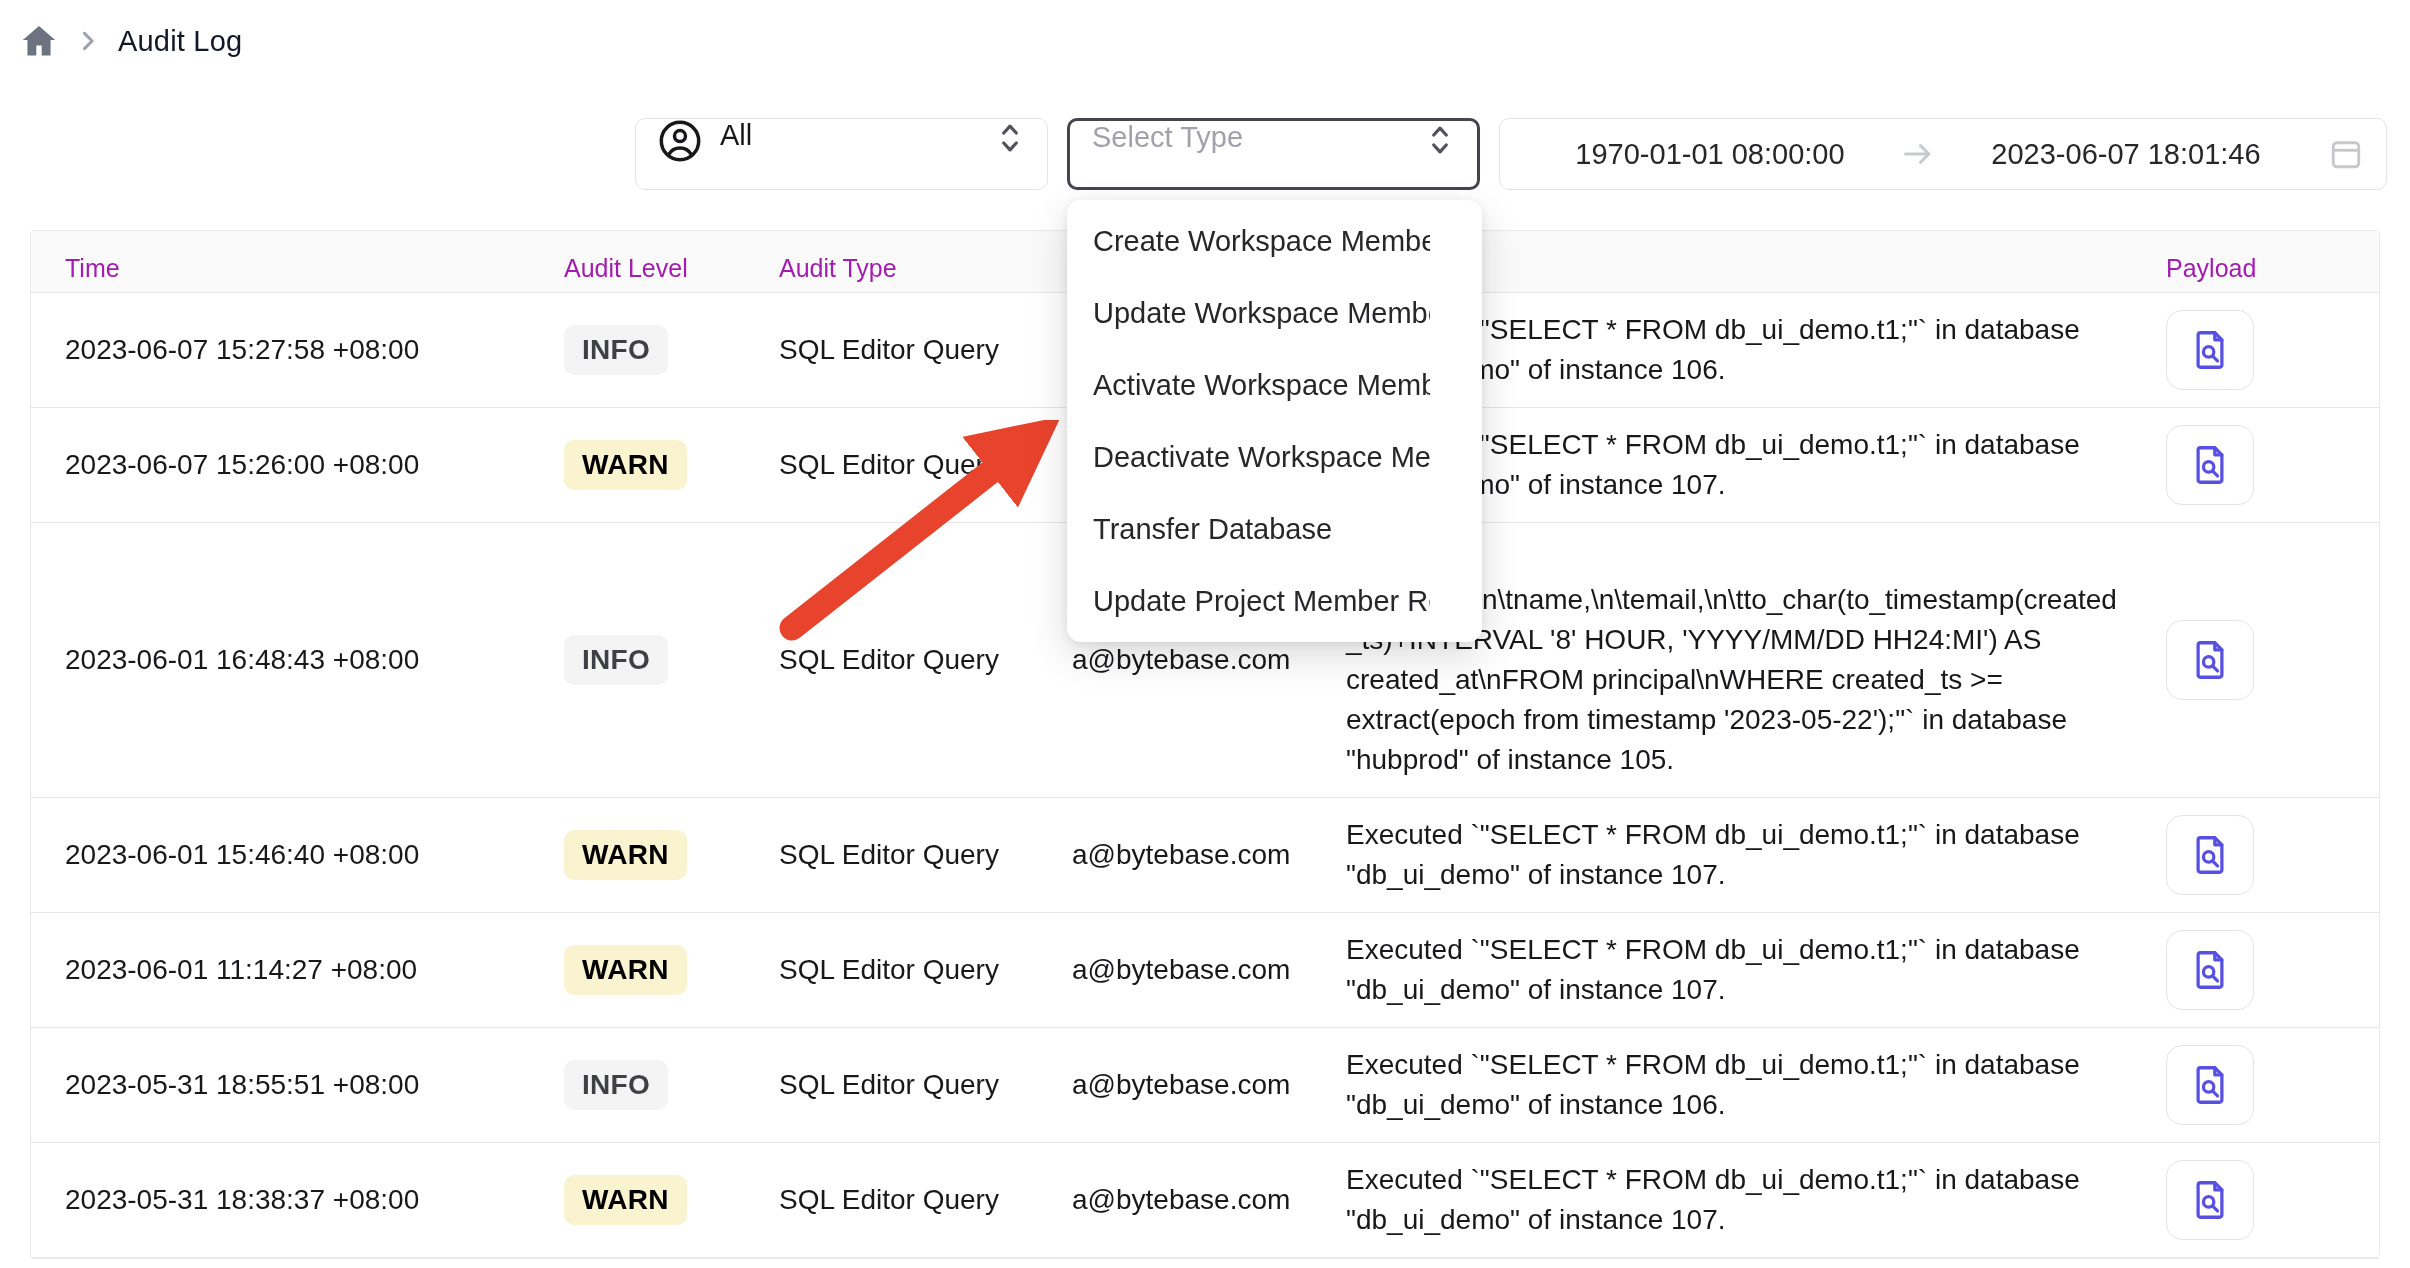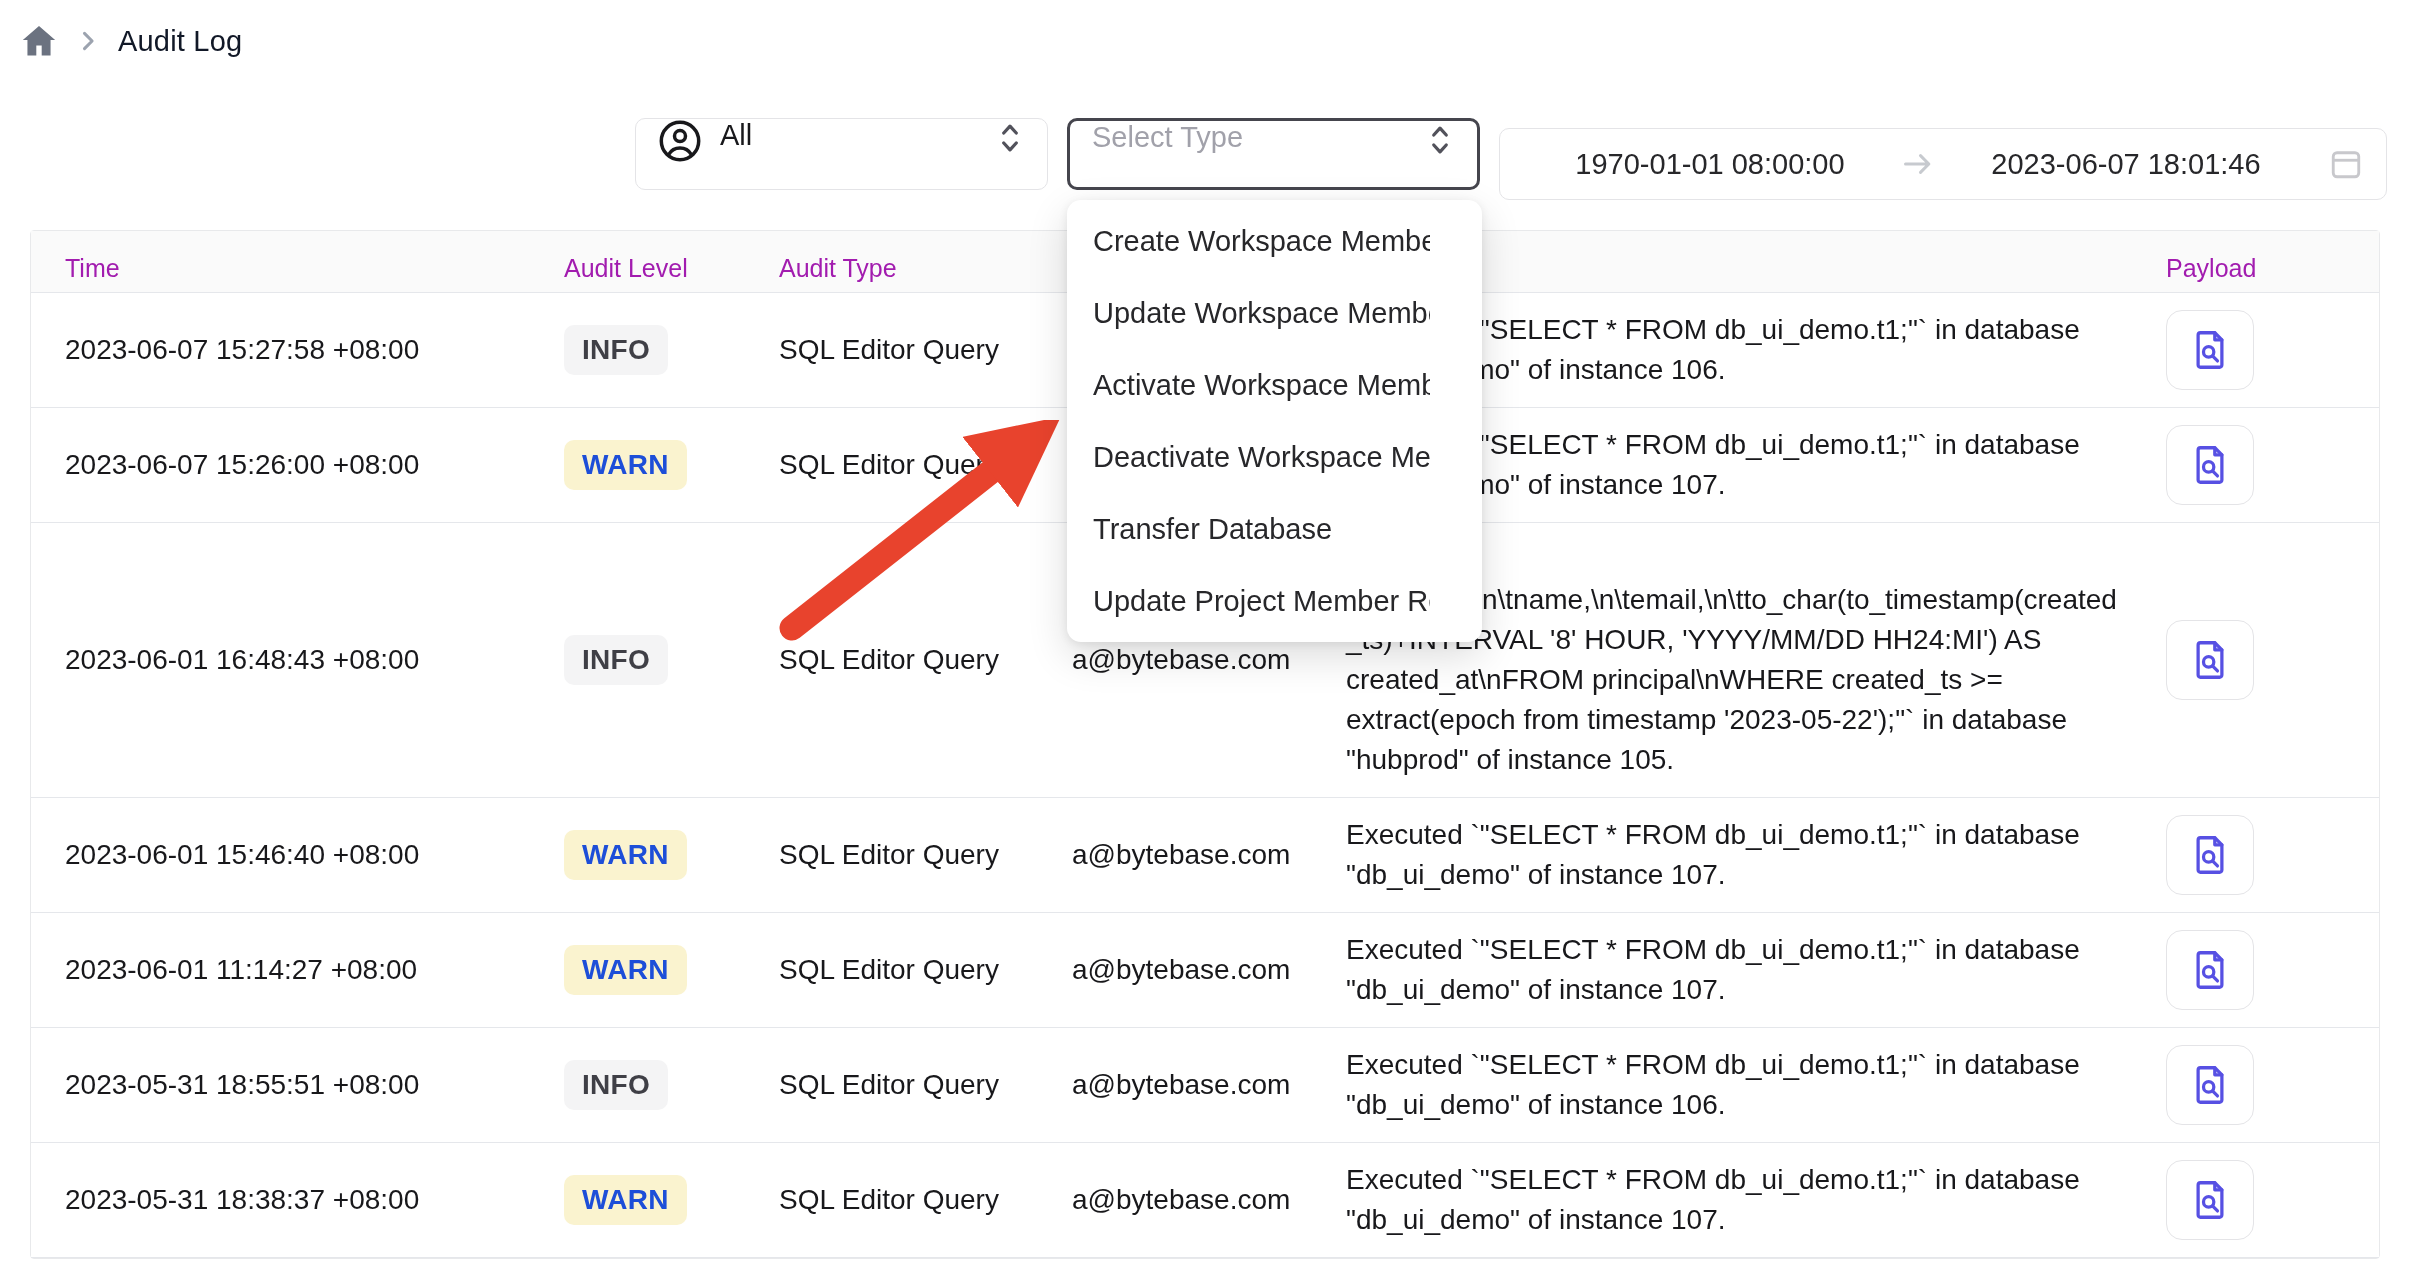--- a/index.html
+++ b/index.html
@@ -15,21 +15,21 @@
   
   .select-box { position:absolute; top:118px; height:72px; background:#fff;
     border:1px solid #e4e4e7; border-radius:10px; display:flex; align-items:flex-start; z-index:10; }
   .sel-actor { left:635px; width:413px; padding:0 22px; }
   .sel-actor .label { margin-left:18px; font-size:29px; color:#18181b; }
   .sel-type { left:1067px; width:413px; padding:0 22px; border:3px solid #45454d; }
   .sel-type .placeholder { font-size:29px; color:#a1a1aa; }
   .updown { margin-left:auto; width:30px; height:38px; }
   .user-ic { width:44px; height:44px; }
 
-  .date-range { position:absolute; left:1499px; top:128px; width:888px; height:72px;
+  .date-range { position:absolute; left:1499px; top:118px; width:888px; height:72px;
     border:1px solid #e4e4e7; border-radius:10px; display:flex; align-items:center;
     padding:2px 22px; z-index:10; background:#fff; }
   .date-range .dval { flex:1; text-align:center; font-size:29px; color:#27272a; }
   .date-range svg.arrow { width:40px; height:40px; flex:0 0 auto; }
   .date-range svg.cal { width:36px; height:36px; flex:0 0 auto; margin-left:14px; }
 
   
   .audit-table { position:absolute; left:30px; top:230px; width:2350px;
     border:1px solid #e8e9eb; border-radius:4px; background:#fff; }
   .thead { display:grid; grid-template-columns:533px 215px 293px 274px 820px 1fr;
@@ -39,21 +39,21 @@
   .th.c-time { padding-left:34px; }
   .trow { display:grid; grid-template-columns:533px 215px 293px 274px 820px 1fr;
     align-items:center; min-height:115px; border-bottom:1px solid #e5e7eb; background:#fff; }
   .trow:last-child { border-bottom:1px solid #e5e7eb; }
   .cell { font-size:28px; color:#18181b; }
   .c-time { padding-left:34px; }
   .c-comment { padding:17px 35px 17px 0; line-height:40px; overflow-wrap:anywhere; }
   .badge { display:inline-block; font-size:28px; font-weight:700; letter-spacing:.3px;
     padding:9px 18px; border-radius:10px; }
   .badge.info { background:#f4f4f5; color:#3f3f46; }
-  .badge.warn { background:#faf3cf; color:#1d4ed8; }
+  .badge.warn { background:#faf3cf; color:#000000; }
   .payload-btn { width:88px; height:80px; background:#fff; border:1px solid #e4e4e7;
     border-radius:16px; display:flex; align-items:center; justify-content:center; cursor:pointer; }
   .payload-btn svg { width:46px; height:46px; }
 
   
   .dropdown { position:absolute; left:1067px; top:200px; width:415px; height:442px;
     background:#fff; border-radius:14px; z-index:30; padding:5px 0;
     box-shadow:0 14px 40px rgba(0,0,0,.14), 0 2px 10px rgba(0,0,0,.08);
     display:flex; flex-direction:column; }
   .dd-item { height:72px; display:flex; align-items:center; padding:0 26px; cursor:pointer; }

